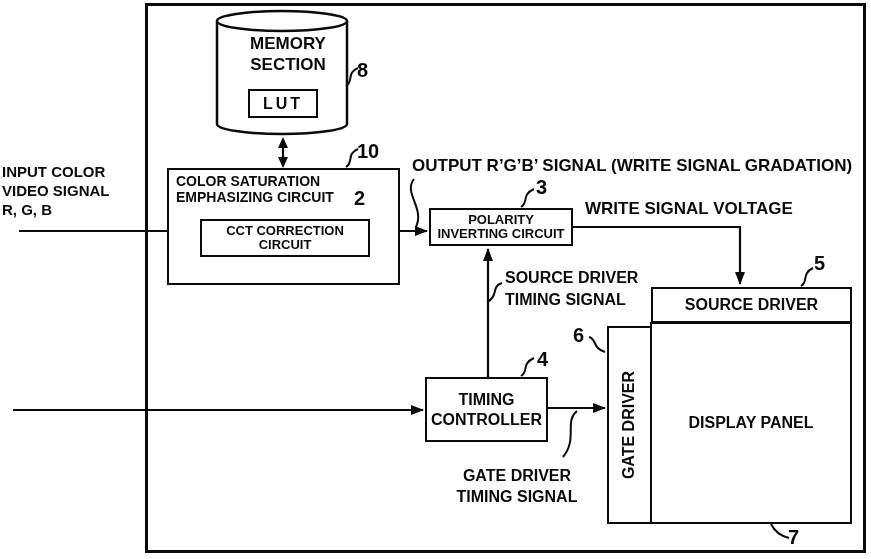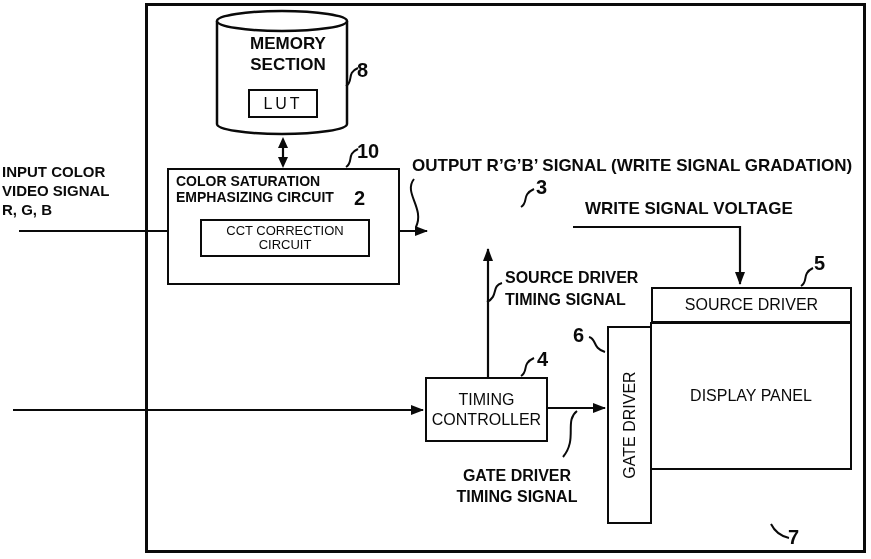--- a/index.html
+++ b/index.html
@@ -4,21 +4,21 @@
 <style>
   html,body{margin:0;padding:0;background:#fff;}
   .stage{
     position:relative;width:871px;height:559px;background:#fff;overflow:hidden;
     font-family:"Liberation Sans","DejaVu Sans",sans-serif;color:#0a0a0a;
   }
   .layer{position:absolute;left:0;top:0;width:871px;height:559px;}
   .box{
     position:absolute;box-sizing:border-box;border:2.5px solid #0a0a0a;background:#fff;
     display:flex;align-items:center;justify-content:center;text-align:center;
-    font-weight:normal;white-space:pre-line;
+    font-weight:bold;white-space:pre-line;
   }
   .outerborder{
     position:absolute;box-sizing:border-box;border:3px solid #0a0a0a;background:transparent;
     left:145px;top:3px;width:721px;height:550px;pointer-events:none;
   }
   .lbl{
     position:absolute;font-weight:bold;white-space:pre-line;line-height:19px;font-size:15px;
   }
   .ref{
     position:absolute;font-weight:bold;font-size:20px;line-height:22px;
@@ -88,27 +88,29 @@
 SECTION</div>
   <div class="box" style="left:248px;top:89px;width:70px;height:29px;font-size:16px;letter-spacing:3px;">LUT</div>
 
   <div class="box" style="left:167px;top:168px;width:233px;height:117px;"></div>
   <div class="box10label">COLOR SATURATION
 EMPHASIZING CIRCUIT</div>
 
   <div class="box" style="left:200px;top:211px;width:170px;height:38px;font-size:13px;line-height:14.5px;margin-top:8px;">CCT CORRECTION
 CIRCUIT</div>
 
+  <div class="box" style="left:429px;top:208px;width:144px;height:38px;font-size:13px;line-height:14.5px;">POLARITY
+INVERTING CIRCUIT</div>
 
   <div class="box" style="left:425px;top:377px;width:123px;height:65px;font-size:16px;line-height:20px;">TIMING
 CONTROLLER</div>
 
   <div class="box" style="left:651px;top:287px;width:201px;height:36px;font-size:16px;">SOURCE DRIVER</div>
 
-  <div class="box" style="left:650px;top:322px;width:202px;height:148px;font-size:16px;">DISPLAY PANEL</div>
+  <div class="box" style="left:650px;top:322px;width:202px;height:202px;font-size:16px;">DISPLAY PANEL</div>
 
   <div class="box vertical" style="left:607px;top:326px;width:45px;height:198px;font-size:16px;">
     <span>GATE DRIVER</span>
   </div>
 
   <div class="lbl" style="left:2px;top:162px;">INPUT COLOR
 VIDEO SIGNAL
 R, G, B</div>
   <div class="lbl" style="left:412px;top:156px;font-size:17px;white-space:nowrap;text-align:right;">OUTPUT R’G’B’ SIGNAL (WRITE SIGNAL GRADATION)</div>
   <div class="lbl" style="left:585px;top:199px;font-size:17px;white-space:nowrap;">WRITE SIGNAL VOLTAGE</div>

